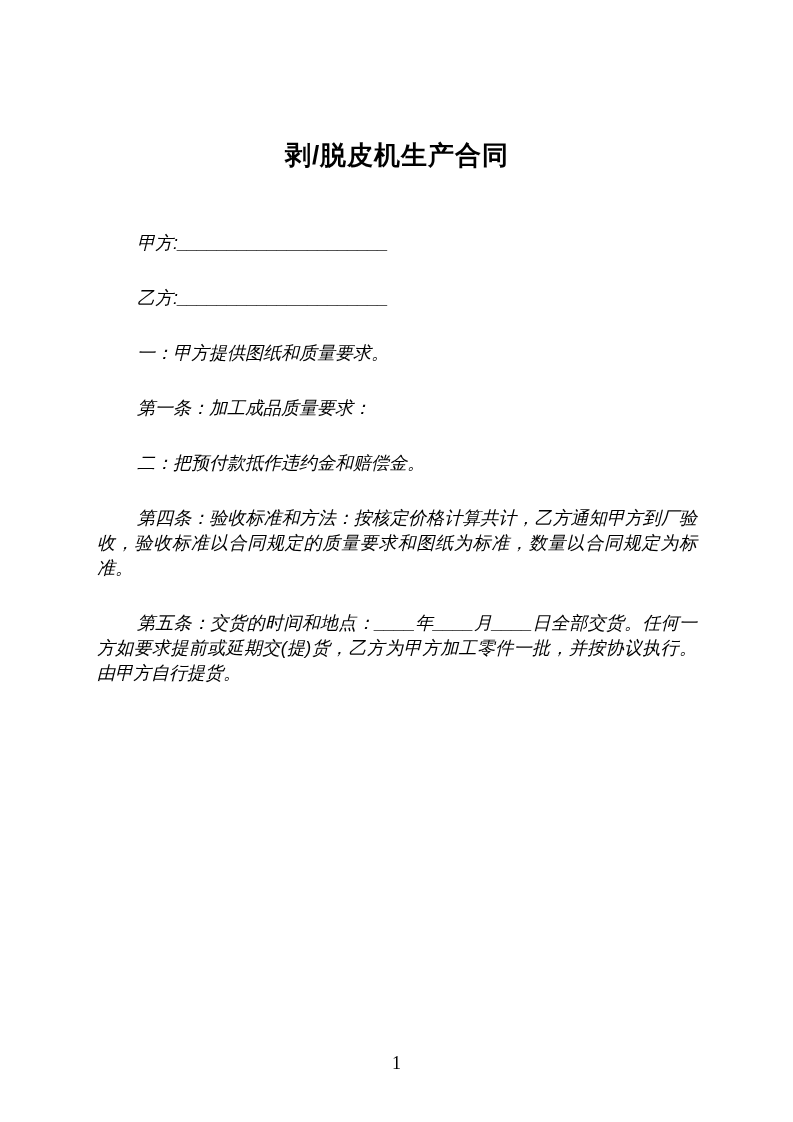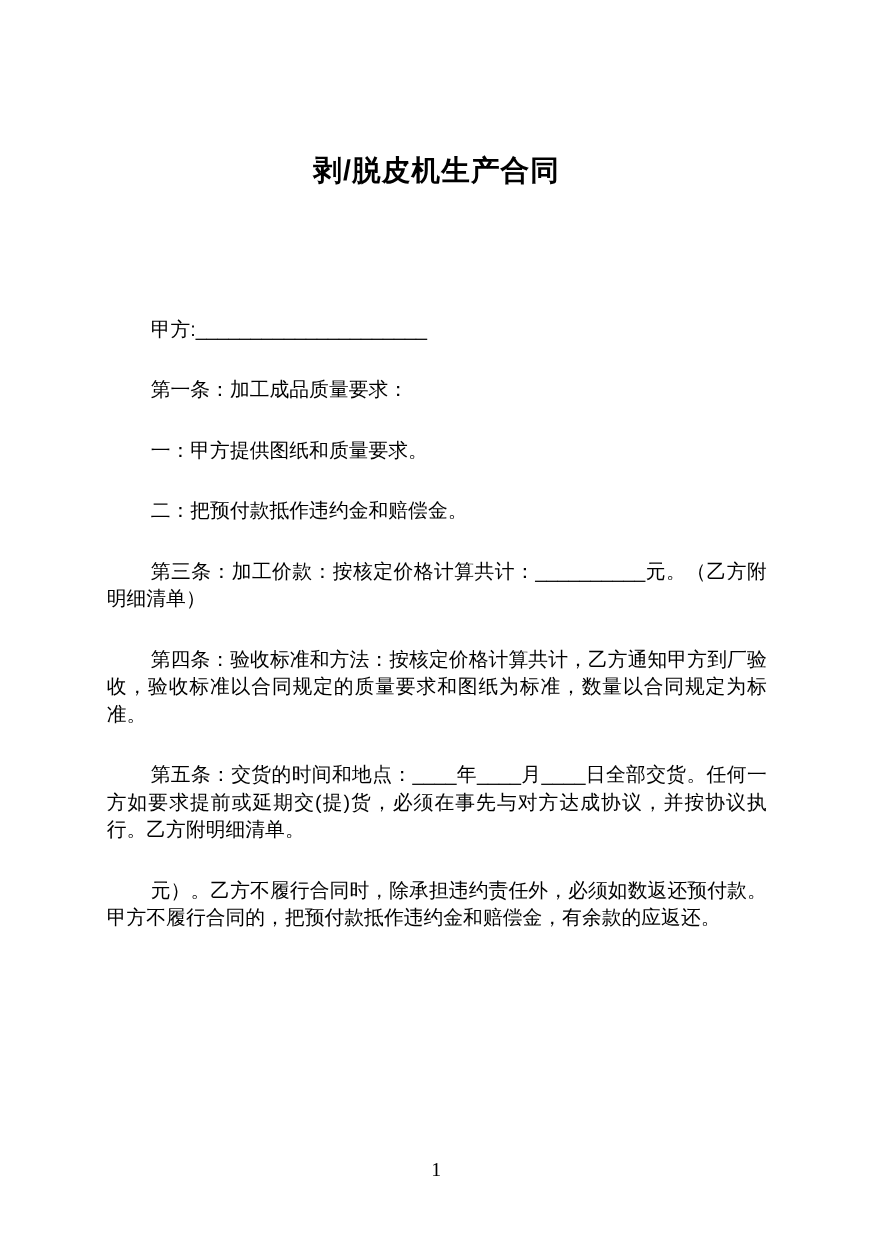--- a/index.html
+++ b/index.html
@@ -25,21 +25,22 @@
   }
   .doc-title {
     margin: 140px 0 0 0;
     font-size: 26px;
     line-height: 30px;
     font-weight: bold;
     text-align: center;
     letter-spacing: 1px;
   }
   .body-block {
-    margin-top: 117px;
+    margin-top: 61px;
+    font-style: italic;
   }
   .para {
     font-size: 18px;
     line-height: 25px;
     margin: 0 0 30px 0;
     text-align: justify;
     text-indent: 40px;
     word-break: normal;
     overflow-wrap: break-word;
   }
@@ -56,24 +57,23 @@
 </style>
 </head>
 <body>
 
 <div class="page">
   <div class="content">
     <h1 class="doc-title">剥/脱皮机生产合同</h1>
 
     <div class="body-block">
       <p class="para">甲方:_____________________</p>
+      <p class="para">乙方:_____________________</p>
+      <p class="para">一：甲方提供图纸和质量要求。</p>
       <p class="para">第一条：加工成品质量要求：</p>
-      <p class="para">一：甲方提供图纸和质量要求。</p>
       <p class="para">二：把预付款抵作违约金和赔偿金。</p>
-      <p class="para">第三条：加工价款：按核定价格计算共计：__________元。（乙方附明细清单）</p>
       <p class="para">第四条：验收标准和方法：按核定价格计算共计，乙方通知甲方到厂验收，验收标准以合同规定的质量要求和图纸为标准，数量以合同规定为标准。</p>
-      <p class="para">第五条：交货的时间和地点：____年____月____日全部交货。任何一方如要求提前或延期交(提)货，必须在事先与对方达成协议，并按协议执行。乙方附明细清单。</p>
-      <p class="para">元）。乙方不履行合同时，除承担违约责任外，必须如数返还预付款。甲方不履行合同的，把预付款抵作违约金和赔偿金，有余款的应返还。</p>
+      <p class="para">第五条：交货的时间和地点：____年____月____日全部交货。任何一方如要求提前或延期交(提)货，乙方为甲方加工零件一批，并按协议执行。由甲方自行提货。</p>
     </div>
   </div>
 
   <div class="page-number">1</div>
 </div>
 
 </body></html>

